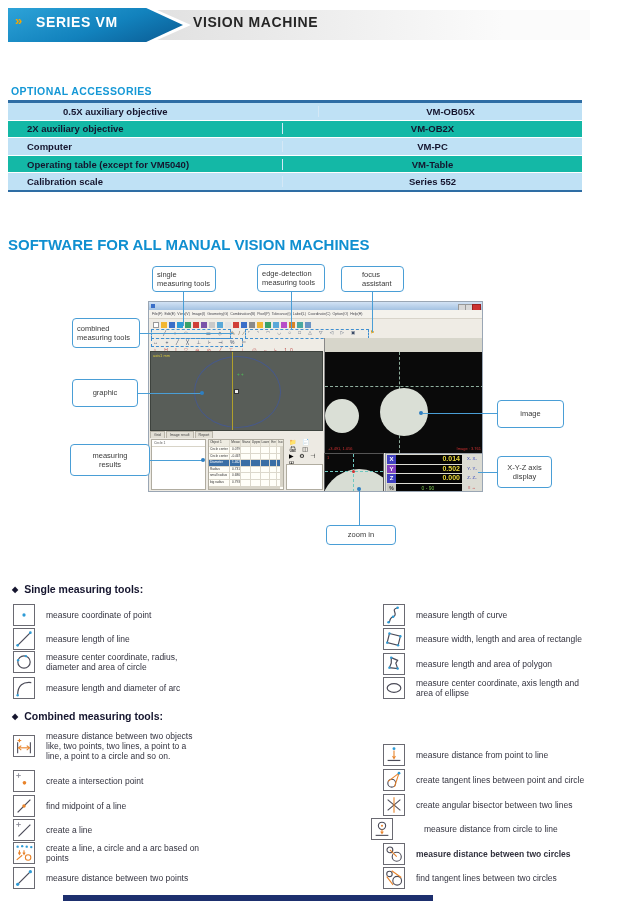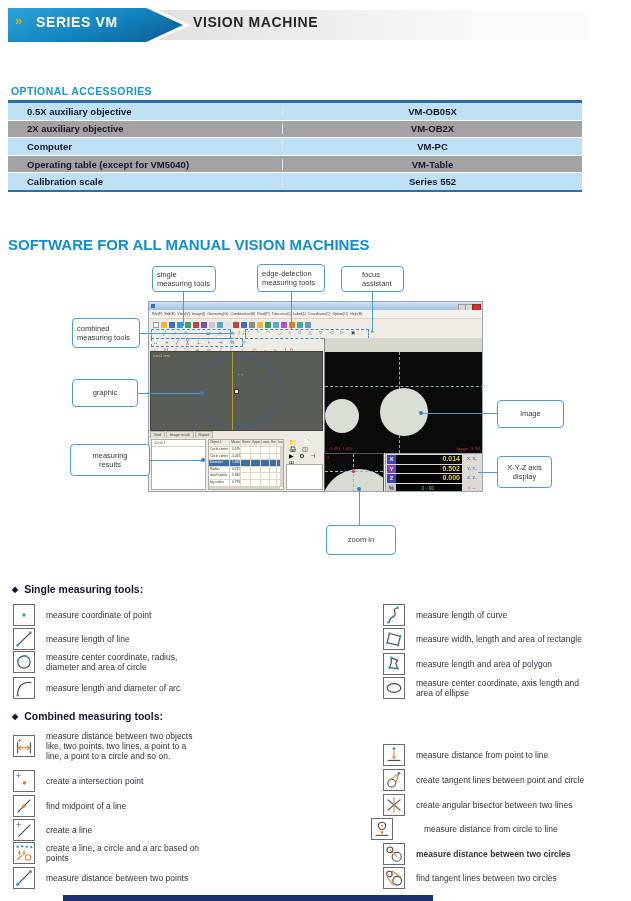--- a/index.html
+++ b/index.html
@@ -17,23 +17,23 @@
     font-size:14px;letter-spacing:.6px;}
   .chev{position:absolute;left:15px;top:13px;color:#f5a800;font-size:13px;font-weight:bold;}
   .product-title{position:absolute;left:193px;top:14px;color:#262626;font-weight:bold;
     font-size:14px;letter-spacing:.6px;}
   
   .acc-heading{position:absolute;left:11px;top:85px;color:#1598d6;font-weight:bold;
     font-size:10.5px;letter-spacing:.4px;}
   .acc-table{position:absolute;left:8px;top:100px;width:574px;
     border-top:3px solid #2e6da4;border-bottom:2px solid #2e6da4;}
   .acc-row{display:flex;height:16.6px;align-items:center;border-top:1px solid #fff;}
-  .acc-row:first-child{border-top:none;}
+  .acc-row:first-child{border-top:none;padding-left:36px;}
   .acc-row.blue{background:#bfe1f5;}
-  .acc-row.white{background:#a3a3a3;}
+  .acc-row.white{background:#14b8a6;}
   .acc-name{width:275px;padding-left:19px;font-size:9.5px;font-weight:bold;color:#15152e;
     border-right:1px solid #d4e8f6;box-sizing:border-box;}
   .acc-code{flex:1;text-align:center;font-size:9.5px;font-weight:bold;color:#15152e;}
   
   .sw-heading{position:absolute;left:8px;top:236px;color:#0f8fd0;font-weight:bold;font-size:15px;}
   
   .callout{position:absolute;background:#fff;border:1.5px solid #4a9ed6;border-radius:4px;
     color:#3a3a3a;font-size:7.5px;line-height:1.25;display:flex;align-items:center;
     padding:2px 4px;box-sizing:border-box;white-space:pre-line;z-index:6;}
   .callout.ctr{justify-content:center;text-align:center;}
@@ -172,21 +172,21 @@
 measuring tools</div>
   <div class="callout" style="left:341px;top:266px;width:63px;height:26px;padding-left:20px;">focus assistant</div>
   <div class="callout" style="left:72px;top:318px;width:68px;height:30px;">combined
 measuring tools</div>
   <div class="callout ctr" style="left:72px;top:379px;width:66px;height:28px;">graphic</div>
   <div class="callout ctr" style="left:70px;top:444px;width:80px;height:32px;">measuring
 results</div>
   <div class="callout ctr" style="left:497px;top:400px;width:67px;height:28px;">image</div>
   <div class="callout ctr" style="left:497px;top:456px;width:55px;height:32px;">X-Y-Z axis
 display</div>
-  <div class="callout ctr" style="left:326px;top:525px;width:70px;height:30px;">zoom in</div>
+  <div class="callout ctr" style="left:326px;top:525px;width:70px;height:20px;">zoom in</div>
 
   <div class="cline" style="left:183px;top:292px;width:1px;height:34px;"></div>
   <div class="cline" style="left:291px;top:292px;width:1px;height:38px;"></div>
   <div class="cline" style="left:372px;top:292px;width:1px;height:40px;"></div>
   <div class="cline" style="left:140px;top:333px;width:93px;height:1px;"></div>
   <div class="cline" style="left:138px;top:393px;width:65px;height:1px;"></div>
   <div class="cdot" style="left:200px;top:391px;"></div>
   <div class="cline" style="left:138px;top:460px;width:66px;height:1px;"></div>
   <div class="cdot" style="left:201px;top:458px;"></div>
   <div class="cline" style="left:423px;top:413px;width:74px;height:1px;"></div>

